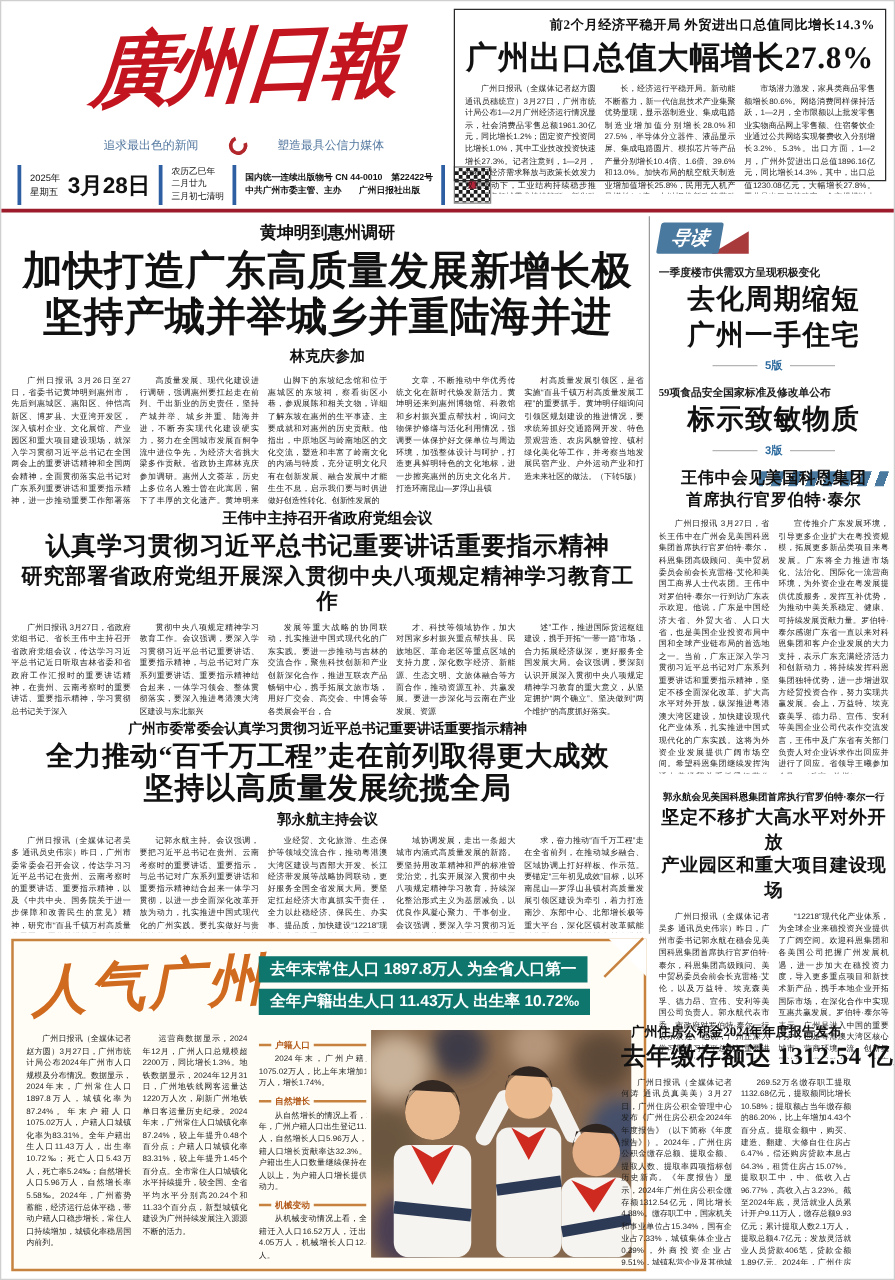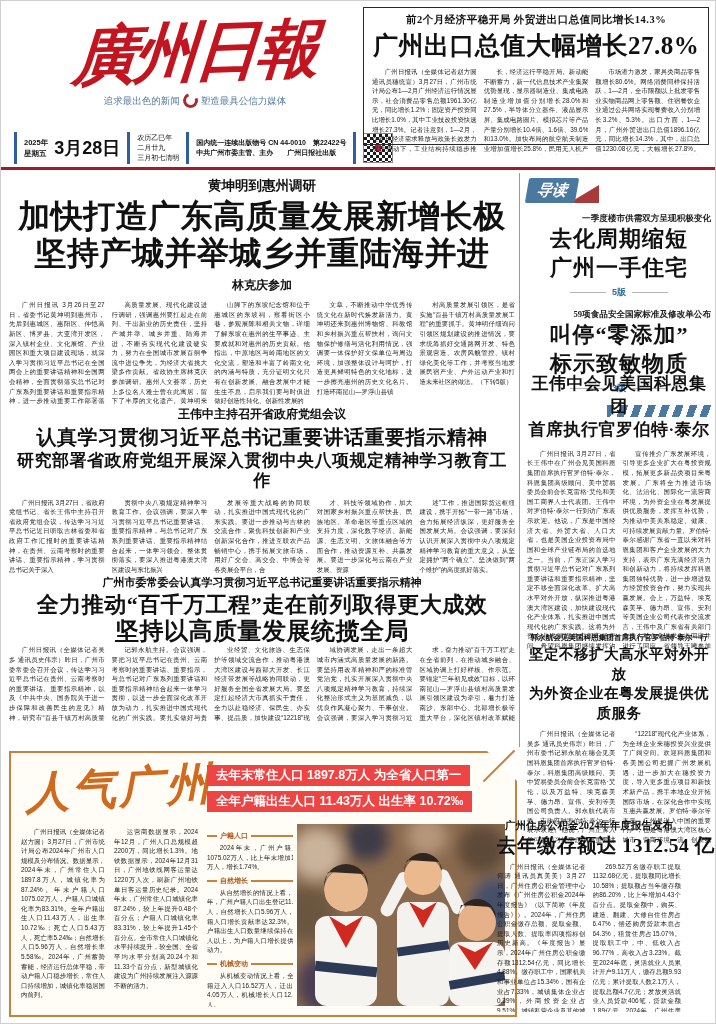--- a/index.html
+++ b/index.html
@@ -3,38 +3,38 @@
 <meta charset="utf-8">
 <style>
   html,body{margin:0;padding:0;background:#e9e9e9;}
   .page{position:relative;width:716px;height:1024px;background:#ffffff;overflow:hidden;
         font-family:"Liberation Serif", serif;color:#111;border:1px solid #cfcfcf;box-sizing:border-box;}
   
   .masthead{position:absolute;left:28px;top:4px;width:332px;height:122px;}
   .masthead-title{position:absolute;left:0;top:2px;width:100%;text-align:center;
       font-size:64px;font-weight:bold;font-style:italic;color:#c3151f;letter-spacing:-3px;
       transform:rotate(-2deg) skewX(-6deg);line-height:1.45;}
-  .tagline{position:absolute;left:0;top:88px;width:100%;display:flex;justify-content:center;
-      align-items:flex-end;gap:3px;color:#53779f;font-size:9.5px;font-family:"Liberation Sans",sans-serif;}
+  .tagline{position:absolute;left:0;top:104px;width:100%;display:flex;justify-content:center;
+      align-items:center;gap:24px;color:#53779f;font-size:9.5px;font-family:"Liberation Sans",sans-serif;}
   .logo-dot{width:9px;height:9px;border:3px solid #b2272c;border-radius:50%;display:inline-block;
       transform:rotate(25deg);border-top-color:#fff;}
   .date-strip{position:absolute;left:6px;top:128px;width:352px;height:38px;display:flex;
       align-items:center;font-family:"Liberation Sans",sans-serif;}
   .vbar{width:3px;height:32px;background:#2e5fa3;margin:0 7px;flex:none;}
-  .ds-small{font-size:7.5px;font-weight:bold;line-height:1.5;white-space:nowrap;}
+  .ds-small{font-size:7.5px;font-weight:normal;line-height:1.5;white-space:nowrap;}
   .ds-big{font-size:18px;font-weight:bold;white-space:nowrap;}
   .ds-tiny{font-size:7px;line-height:1.45;white-space:nowrap;}
   .qr{width:28px;height:28px;border:1px solid #888;flex:none;position:relative;
       background-image:repeating-conic-gradient(#1c1c1c 0% 25%, #ffffff 0% 50%);background-size:6px 6px;}
   .qr i{position:absolute;left:11px;top:11px;width:6px;height:6px;background:#b3243a;}
   .red-rule{position:absolute;left:0;top:166px;width:716px;height:3px;background:#9c1c2c;}
   
   .top-box{position:absolute;left:362px;top:6px;width:346px;height:138px;border:1.5px solid #2a2a2a;
       box-sizing:border-box;padding:5px 8px 4px;}
-  .top-kicker{text-align:center;font-size:10.5px;font-weight:bold;letter-spacing:.5px;}
+  .top-kicker{text-align:right;font-size:10.5px;font-weight:bold;letter-spacing:.5px;}
   .top-head{text-align:center;font-size:25px;font-weight:900;letter-spacing:.5px;margin:2px 0 5px;white-space:nowrap;}
   
   .kicker{text-align:center;font-weight:bold;}
   .headline{text-align:center;font-weight:900;line-height:1.16;letter-spacing:.5px;}
   .byline{text-align:center;font-weight:bold;}
   .cols{display:flex;gap:7px;overflow:hidden;}
   .col{flex:1;font-size:6.4px;line-height:1.5;text-align:justify;text-indent:2em;
        color:#1c1c1c;overflow:hidden;font-family:"Liberation Sans",sans-serif;}
   
   .lead{position:absolute;left:8px;top:172px;width:506px;}
@@ -53,45 +53,45 @@
   .scc .h2{font-size:22px;}
   .scc .byline{font-size:11.5px;margin:3px 0 5px;}
   .scc .cols{height:78px;}
   .vdiv{position:absolute;left:518px;top:172px;width:1px;height:574px;background:#9a9a9a;}
   
   .digest{position:absolute;left:526px;top:176px;width:184px;}
   .digest-logo-row{display:flex;align-items:flex-end;height:26px;}
   .digest-logo{background:#49799f;color:#fff;font-size:15px;font-weight:bold;font-style:italic;
       padding:3px 10px;transform:skewX(-10deg);border-radius:2px;}
   .digest-tri{width:0;height:0;border-left:30px solid transparent;border-bottom:18px solid #a93a3c;margin-left:-8px;}
-  .dg-kicker{text-align:right;font-size:8.6px;font-weight:bold;margin-top:10px;color:#222;}
+  .dg-kicker{text-align:left;font-size:8.6px;font-weight:bold;margin-top:10px;color:#222;}
   .dg-head{text-align:center;font-size:22px;font-weight:900;line-height:1.3;letter-spacing:1px;}
   .page-ref{display:flex;align-items:center;justify-content:center;gap:6px;margin:4px 0 2px;}
   .page-ref .dash{width:36px;height:1px;background:#b5b5b5;}
   .page-ref span.pr{font-size:9px;font-weight:bold;color:#2e6b9e;font-family:"Liberation Sans",sans-serif;}
   .stripes{margin:10px 0 0 auto;width:104px;height:12px;
       background:repeating-linear-gradient(110deg,#49799f 0 7px,#ffffff 7px 13px);}
   .wang{position:absolute;left:526px;top:372px;width:184px;}
-  .wang .headline{font-size:17px;line-height:1.35;}
+  .wang .headline{font-size:13px;line-height:1.35;}
   .wang .cols{height:204px;margin-top:7px;}
   .guo{position:absolute;left:526px;top:632px;width:184px;}
   .guo .kicker{font-size:7.6px;margin-bottom:2px;}
   .guo .headline{font-size:14.5px;line-height:1.35;}
   .guo .cols{height:118px;margin-top:6px;}
   
   .pg-box{position:absolute;left:8px;top:750px;width:508px;height:266px;border:2px solid #c8823f;
       background:#fffdf6;box-sizing:border-box;}
   .pg-cut{position:absolute;top:-2px;right:-2px;width:0;height:0;border-top:30px solid #ffffff;
       border-left:30px solid transparent;}
   .pg-cut-line{position:absolute;top:12px;right:-6px;width:44px;height:2px;background:#c8823f;
       transform:rotate(-45deg);}
   .pg-logo{position:absolute;left:14px;top:6px;font-size:44px;font-weight:bold;font-style:italic;
       color:#d06a1f;letter-spacing:3px;transform:rotate(-3deg);white-space:nowrap;}
   .pg-banners{position:absolute;left:196px;top:12px;width:306px;}
-  .pg-banner{display:inline-block;background:#ef4444;color:#fff;font-size:12.5px;font-weight:bold;
+  .pg-banner{display:inline-block;background:#0f766e;color:#fff;font-size:12.5px;font-weight:bold;
       padding:2px 9px;margin-bottom:5px;white-space:nowrap;font-family:"Liberation Sans",sans-serif;}
   .pg-body{position:absolute;left:10px;top:74px;width:272px;display:flex;gap:9px;height:180px;overflow:hidden;}
   .pg-col{width:84px;flex:none;font-size:6.4px;line-height:1.5;text-align:justify;text-indent:2em;
       color:#222;overflow:hidden;font-family:"Liberation Sans",sans-serif;}
   .pg-col3{width:100px;flex:none;font-family:"Liberation Sans",sans-serif;overflow:hidden;}
   .sec-head{display:flex;align-items:center;gap:3px;margin:4px 0 2px;}
   .sec-head .shline{height:2px;background:#c8823f;}
   .sec-head .s1{width:10px;}
   .sec-head .s2{flex:1;}
   .sec-head span.t{font-size:7px;font-weight:bold;color:#b35a1a;white-space:nowrap;}
@@ -177,20 +177,21 @@
       <div class="col">发展等重大战略的协同联动，扎实推进中国式现代化的广东实践。要进一步推动与吉林的交流合作，聚焦科技创新和产业创新深化合作，推进互联农产品畅销中心，携手拓展文旅市场，用好广交会、高交会、中博会等各类展会平台，合</div>
       <div class="col">才、科技等领域协作，加大对国家乡村振兴重点帮扶县、民族地区、革命老区等重点区域的支持力度，深化数字经济、新能源、生态文明、文旅体融合等方面合作，推动资源互补、共赢发展。要进一步深化与云南在产业发展、资源</div>
       <div class="col">述”工作，推进国际货运枢纽建设，携手开拓“一带一路”市场，合力拓展经济纵深，更好服务全国发展大局。会议强调，要深刻认识开展深入贯彻中央八项规定精神学习教育的重大意义，从坚定拥护“两个确立”、坚决做到“两个维护”的高度抓好落实。</div>
     </div>
   </div>
 
   <div class="scc">
     <div class="kicker">广州市委常委会认真学习贯彻习近平总书记重要讲话重要指示精神</div>
     <div class="headline h2">全力推动“百千万工程”走在前列取得更大成效</div>
     <div class="headline h1">坚持以高质量发展统揽全局</div>
+    <div class="byline">郭永航主持会议</div>
     <div class="cols">
       <div class="col">广州日报讯（全媒体记者吴多 通讯员史伟宗）昨日，广州市委常委会召开会议，传达学习习近平总书记在贵州、云南考察时的重要讲话、重要指示精神，以及《中共中央、国务院关于进一步保障和改善民生的意见》精神，研究市“百县千镇万村高质量发展工程”工作推进情况，审议有关文件</div>
       <div class="col">记郭永航主持。会议强调，要把习近平总书记在贵州、云南考察时的重要讲话、重要指示，与总书记对广东系列重要讲话和重要指示精神结合起来一体学习贯彻，以进一步全面深化改革开放为动力，扎实推进中国式现代化的广州实践。要扎实做好与贵州毕节、黔南、安顺的东西部协作工作，</div>
       <div class="col">业经贸、文化旅游、生态保护等领域交流合作，推动粤港澳大湾区建设与西部大开发、长江经济带发展等战略协同联动，更好服务全国全省发展大局。要坚定扛起经济大市真抓实干责任，全力以赴稳经济、保民生、办实事、提品质，加快建设“12218”现代化产业体系，纵深推进“干部作风大转变、营商环</div>
       <div class="col">域协调发展，走出一条超大城市内涵式高质量发展的新路。要坚持用改革精神和严的标准管党治党，扎实开展深入贯彻中央八项规定精神学习教育，持续深化整治形式主义为基层减负，以优良作风凝心聚力、干事创业。会议强调，要深入学习贯彻习近平总书记关于城乡区域协调发展和“三农”工作的重要论述，认真</div>
       <div class="col">求，奋力推动“百千万工程”走在全省前列，在推动城乡融合、区域协调上打好样板、作示范。要锚定“三年初见成效”目标，以环南昆山—罗浮山县镇村高质量发展引领区建设为牵引，着力打造南沙、东部中心、北部增长极等重大平台，深化区镇村改革赋能树典型，加快推进城中村改造等城市更新。</div>
     </div>
   </div>
 
   <div class="vdiv"></div>
@@ -202,21 +203,20 @@
     </div>
     <div class="dg-kicker">一季度楼市供需双方呈现积极变化</div>
     <div class="dg-head">去化周期缩短</div>
     <div class="dg-head">广州一手住宅</div>
     <div class="page-ref">
       <span class="dash"></span>
         <span class="pr">5版</span>
         <span class="dash"></span>
     </div>
     <div class="dg-kicker">59项食品安全国家标准及修改单公布</div>
-    <div class="dg-head">叫停“零添加”</div>
     <div class="dg-head">标示致敏物质</div>
     <div class="page-ref">
       <span class="dash"></span>
         <span class="pr">3版</span>
         <span class="dash"></span>
     </div>
     <div class="stripes"></div>
   </div>
 
   <div class="wang">
@@ -224,21 +224,21 @@
     <div class="headline">首席执行官罗伯特·泰尔</div>
     <div class="cols">
       <div class="col">广州日报讯 3月27日，省长王伟中在广州会见美国科恩集团首席执行官罗伯特·泰尔，科恩集团高级顾问、美中贸易委员会前会长克雷格·艾伦和美国工商界人士代表团。王伟中对罗伯特·泰尔一行到访广东表示欢迎。他说，广东是中国经济大省、外贸大省、人口大省，也是美国企业投资布局中国和全球产业链布局的首选地之一。当前，广东正深入学习贯彻习近平总书记对广东系列重要讲话和重要指示精神，坚定不移全面深化改革、扩大高水平对外开放，纵深推进粤港澳大湾区建设，加快建设现代化产业体系，扎实推进中国式现代化的广东实践。这将为外资企业发展提供广阔市场空间。希望科恩集团继续发挥沟通中美经贸关系桥梁纽带作用，积极</div>
       <div class="col">宣传推介广东发展环境，引导更多企业扩大在粤投资规模，拓展更多新品类项目来粤发展。广东将全力推进市场化、法治化、国际化一流营商环境，为外资企业在粤发展提供优质服务，发挥互补优势，为推动中美关系稳定、健康、可持续发展贡献力量。罗伯特·泰尔感谢广东省一直以来对科恩集团和客户企业发展的大力支持，表示广东充满经济活力和创新动力，将持续发挥科恩集团独特优势，进一步增进双方经贸投资合作，努力实现共赢发展。会上，万益特、埃克森美孚、德力昂、宣伟、安利等美国企业公司代表作交流发言，王伟中及广东省有关部门负责人对企业诉求作出回应并进行了回应。省领导王曦参加会见。（岳宗、许悦）</div>
     </div>
   </div>
 
   <div class="guo">
     <div class="kicker">郭永航会见美国科恩集团首席执行官罗伯特·泰尔一行</div>
     <div class="headline">坚定不移扩大高水平对外开放</div>
-    <div class="headline">为外资企业在粤发展提供优质服务</div>
+    <div class="headline">产业园区和重大项目建设现场</div>
     <div class="cols">
       <div class="col">广州日报讯（全媒体记者吴多 通讯员史伟宗）昨日，广州市委书记郭永航在穗会见美国科恩集团首席执行官罗伯特·泰尔，科恩集团高级顾问、美中贸易委员会前会长克雷格·艾伦，以及万益特、埃克森美孚、德力昂、宣伟、安利等美国公司负责人。郭永航代表市委、市政府对罗伯特·泰尔一行表示欢迎。他说，广州正深入学习贯彻习近平总书记重要讲话和重要指示精神，进一步全面深化改革、扩大高水平对外开放，发挥粤港澳大湾区核心引擎优势，主动对接国际高标准经贸规则，营造稳定公平透明可预期的发展环境，加快建设</div>
       <div class="col">“12218”现代化产业体系，为全球企业来穗投资兴业提供了广阔空间。欢迎科恩集团和各美国公司把握广州发展机遇，进一步加大在穗投资力度，导入更多重点项目和新技术新产品，携手本地企业开拓国际市场，在深化合作中实现互惠共赢发展。罗伯特·泰尔等表示，广州是进入中国的重要门户，也是粤港澳大湾区核心城市，营商环境一流、创新氛围浓厚、发展动力强劲，对广州发展充满信心，将积极宣介广州、投资广州，踊跃对接广州优势，持续拓展绿色低碳、新材料、生物医药与健康等领域合作，带动产业链上下游伙伴来穗开展科技产业合作，共同实现更好更大发展。市领导边立明、顾娅丽参加。</div>
     </div>
   </div>
 
   <div class="pg-box">
     <div class="pg-cut"></div>
     <div class="pg-cut-line"></div>
     <div class="pg-logo">人气广州</div>

